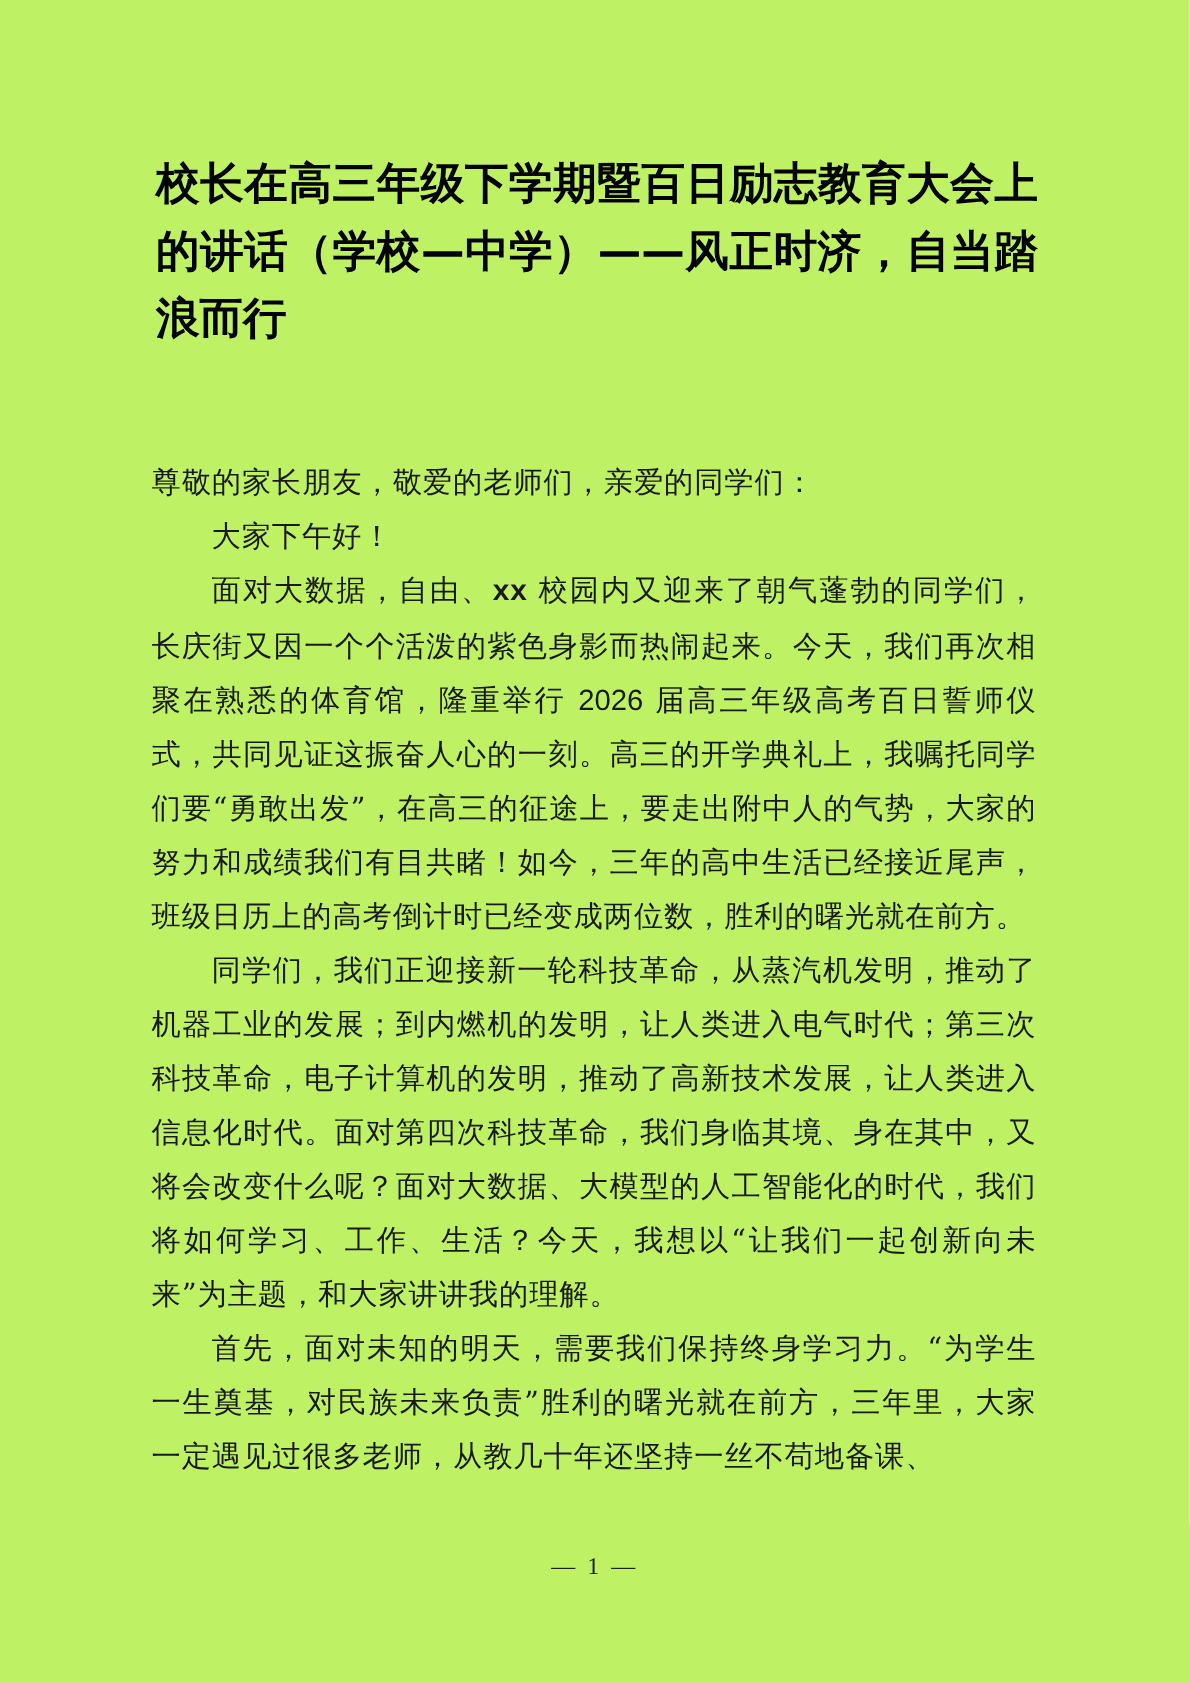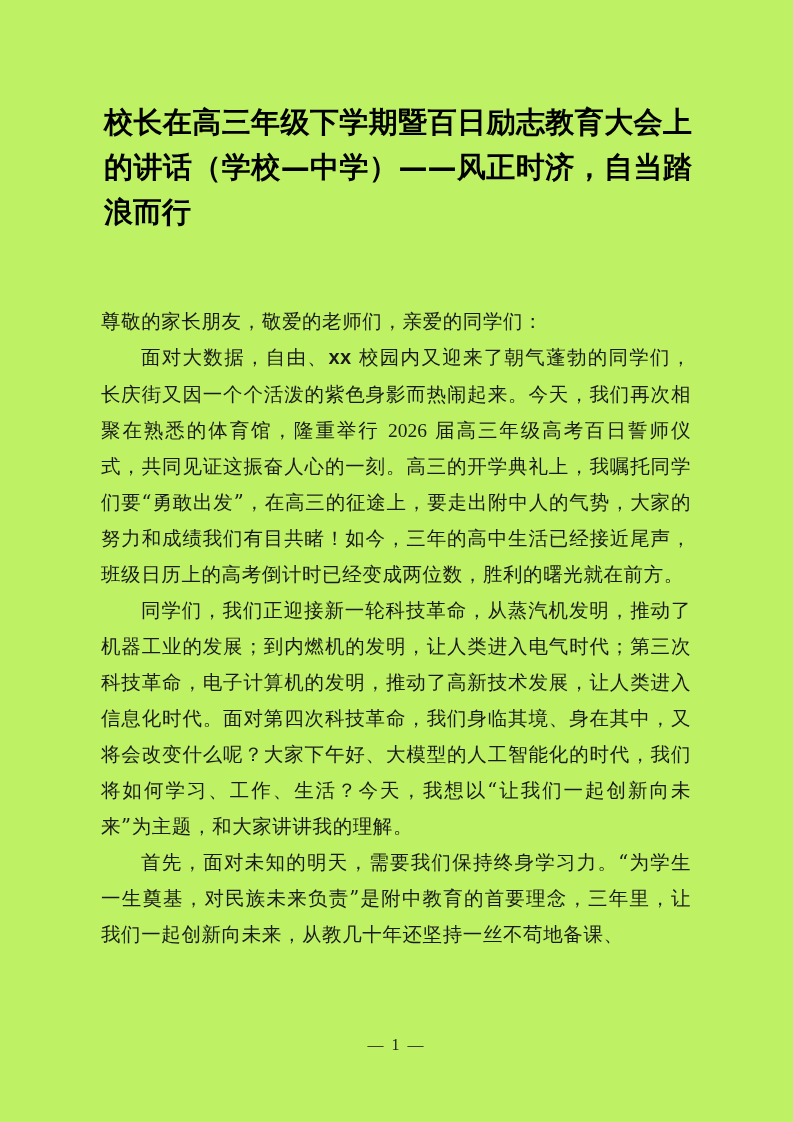--- a/index.html
+++ b/index.html
@@ -57,21 +57,21 @@
     word-break: break-all;
     color: #1a1a1a;
     margin: 0;
     letter-spacing: 0.6px;
   }
   .para.indent {
     text-indent: 40px;
   }
 
   .lat {
-    font-family: Liberation Serif, serif;
+    font-family: Liberation Sans, sans-serif;
     letter-spacing: 0;
   }
   .lat-b {
     font-family: Liberation Mono, monospace;
     font-weight: bold;
     letter-spacing: 0;
   }
 
   
   .footer {
@@ -90,24 +90,25 @@
 <body>
 
 <div class="page">
 
   <div class="doc-title">校长在高三年级下学期暨百日励志教育大会上的讲话（学校—中学）——风正时济，自当踏浪而行</div>
 
   <div class="doc-body">
 
     <p class="para">尊敬的家长朋友，敬爱的老师们，亲爱的同学们：</p>
 
+    <p class="para indent">大家下午好！</p>
 
     <p class="para indent"><span>面对大数据，自由、</span><span class="lat-b">xx</span><span> 校园内又迎来了朝气蓬勃的同学们，长庆街又因一个个活泼的紫色身影而热闹起来。今天，我们再次相聚在熟悉的体育馆，隆重举行 </span><span class="lat">2026</span><span> 届高三年级高考百日誓师仪式，共同见证这振奋人心的一刻。高三的开学典礼上，我嘱托同学们要“勇敢出发”，在高三的征途上，要走出附中人的气势，大家的努力和成绩我们有目共睹！如今，三年的高中生活已经接近尾声，班级日历上的高考倒计时已经变成两位数，胜利的曙光就在前方。</span></p>
 
-    <p class="para indent">同学们，我们正迎接新一轮科技革命，从蒸汽机发明，推动了机器工业的发展；到内燃机的发明，让人类进入电气时代；第三次科技革命，电子计算机的发明，推动了高新技术发展，让人类进入信息化时代。面对第四次科技革命，我们身临其境、身在其中，又将会改变什么呢？大家下午好、大模型的人工智能化的时代，我们将如何学习、工作、生活？今天，我想以“让我们一起创新向未来”为主题，和大家讲讲我的理解。</p>
+    <p class="para indent">同学们，我们正迎接新一轮科技革命，从蒸汽机发明，推动了机器工业的发展；到内燃机的发明，让人类进入电气时代；第三次科技革命，电子计算机的发明，推动了高新技术发展，让人类进入信息化时代。面对第四次科技革命，我们身临其境、身在其中，又将会改变什么呢？面对大数据、大模型的人工智能化的时代，我们将如何学习、工作、生活？今天，我想以“让我们一起创新向未来”为主题，和大家讲讲我的理解。</p>
 
-    <p class="para indent">首先，面对未知的明天，需要我们保持终身学习力。“为学生一生奠基，对民族未来负责”是附中教育的首要理念，三年里，让我们一起创新向未来，从教几十年还坚持一丝不苟地备课、</p>
+    <p class="para indent">首先，面对未知的明天，需要我们保持终身学习力。“为学生一生奠基，对民族未来负责”胜利的曙光就在前方，三年里，大家一定遇见过很多老师，从教几十年还坚持一丝不苟地备课、</p>
 
   </div>
 
   <div class="footer">— 1 —</div>
 
 </div>
 
 </body></html>

